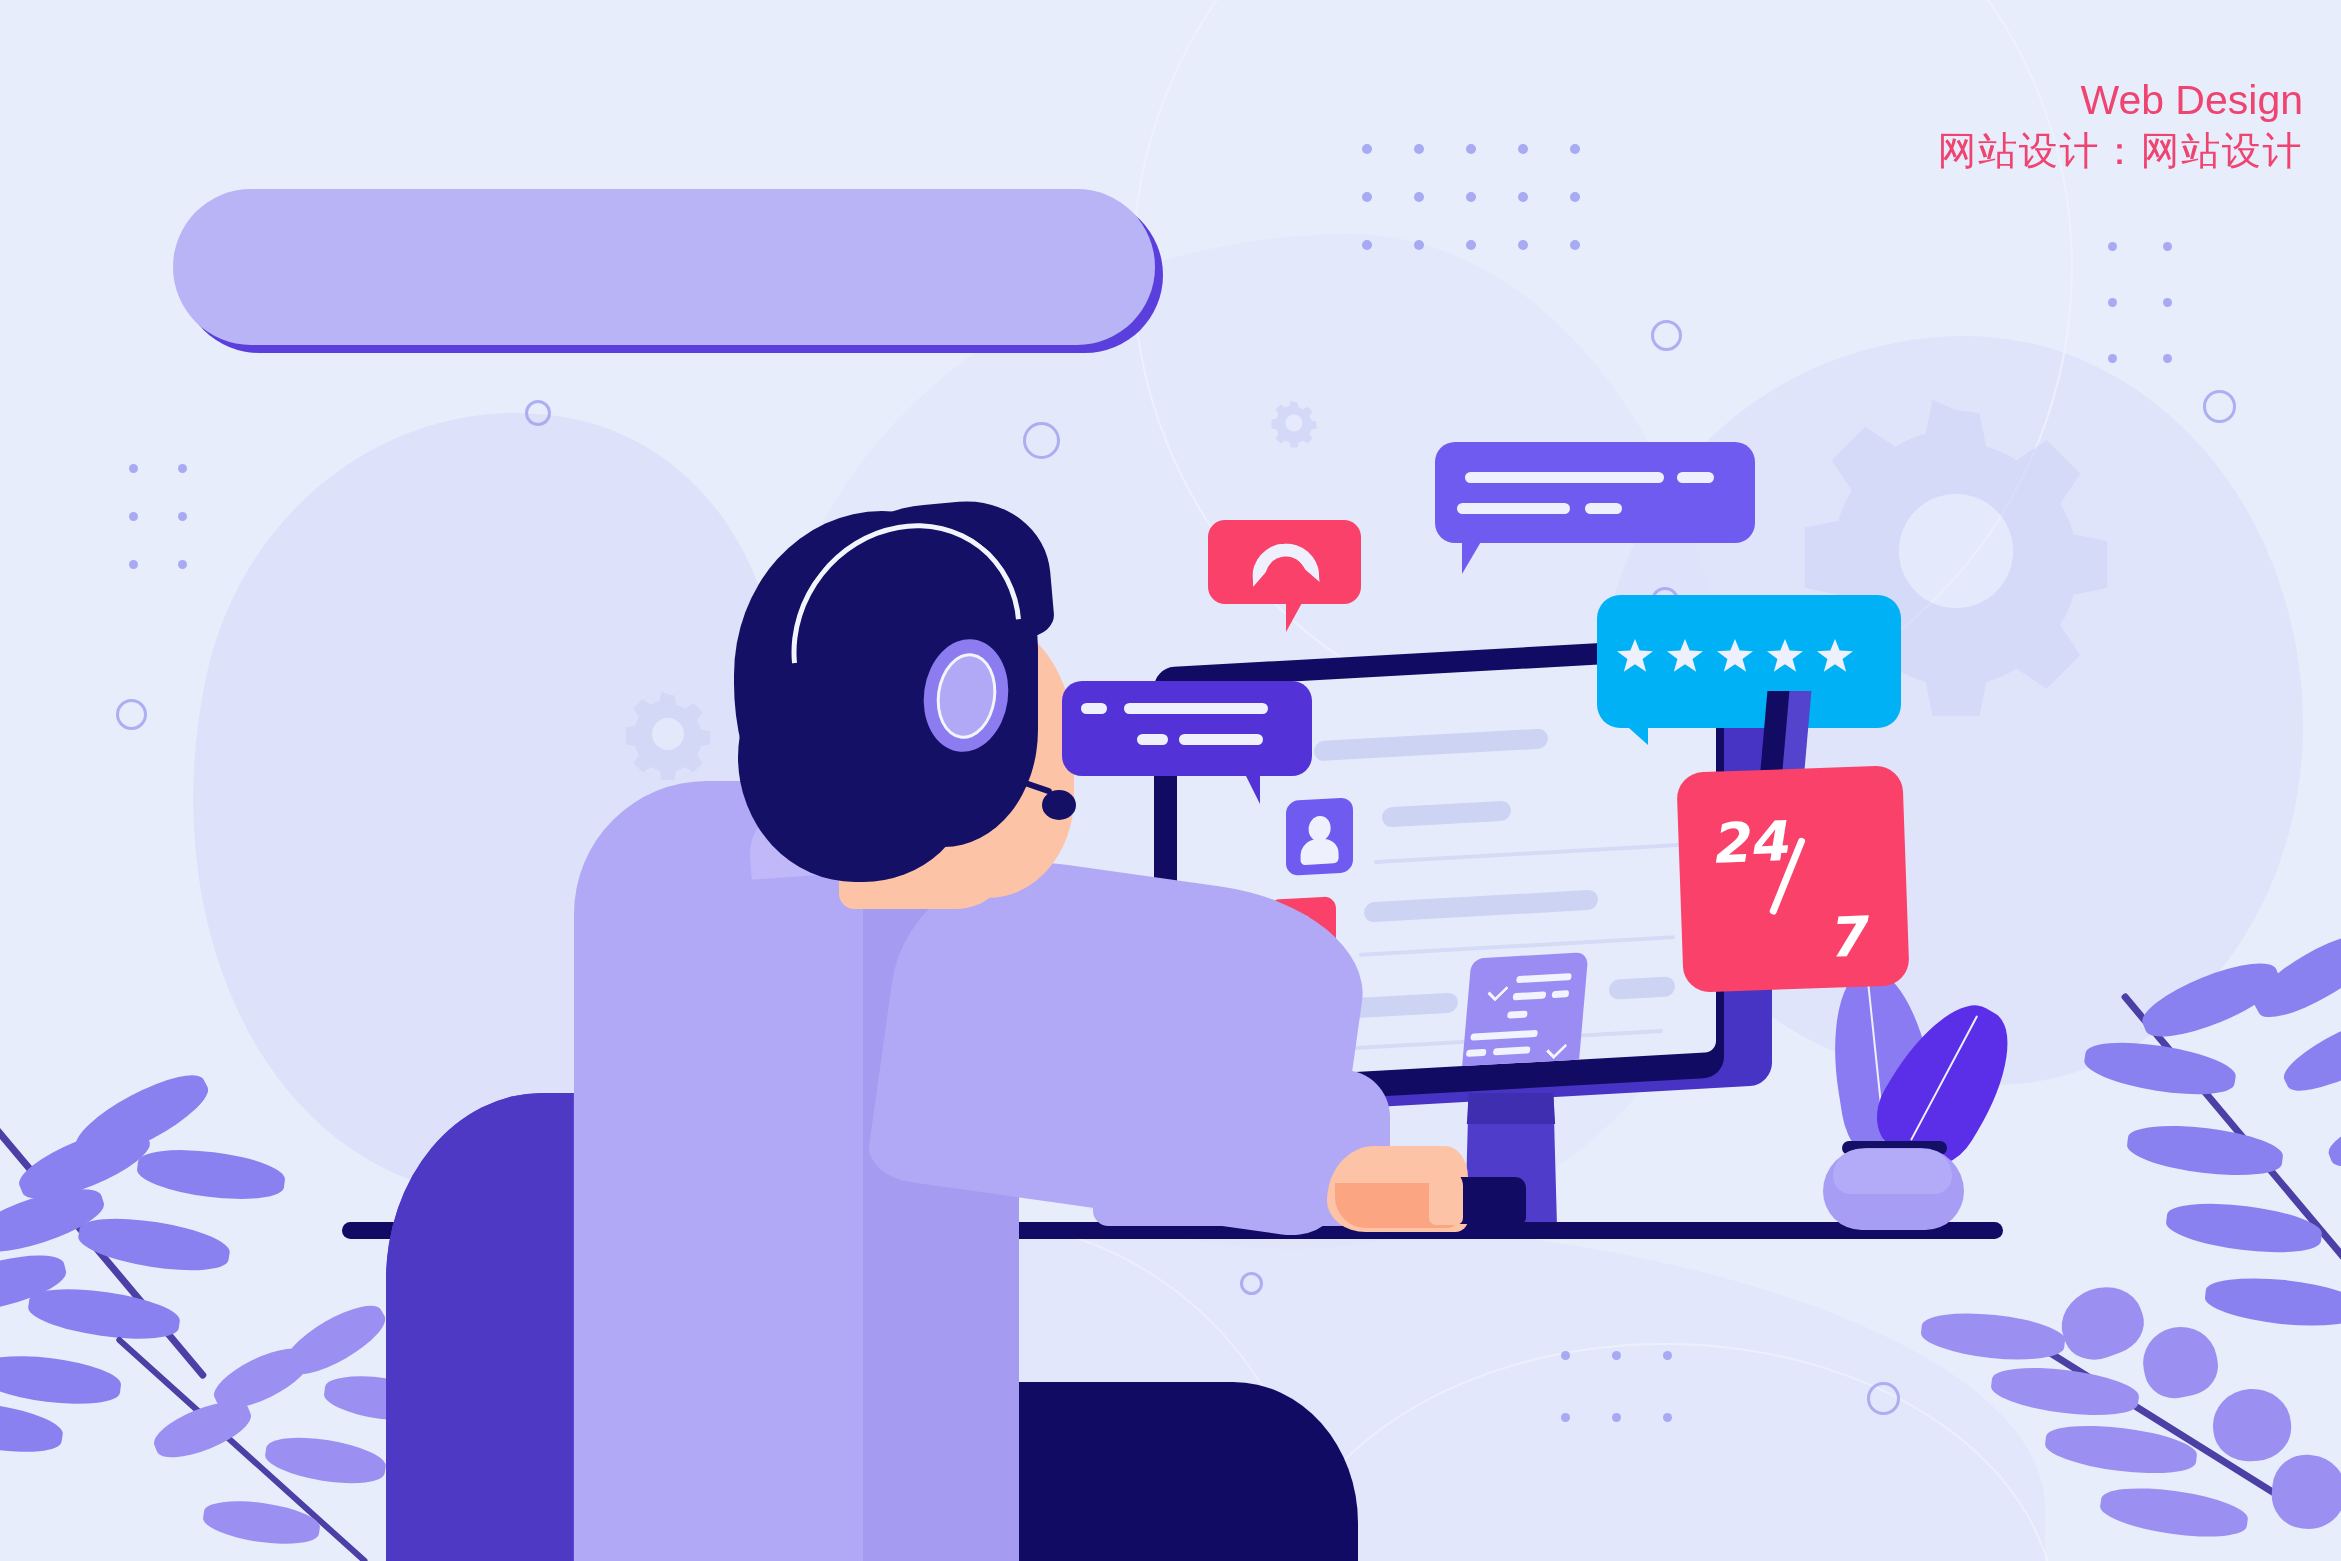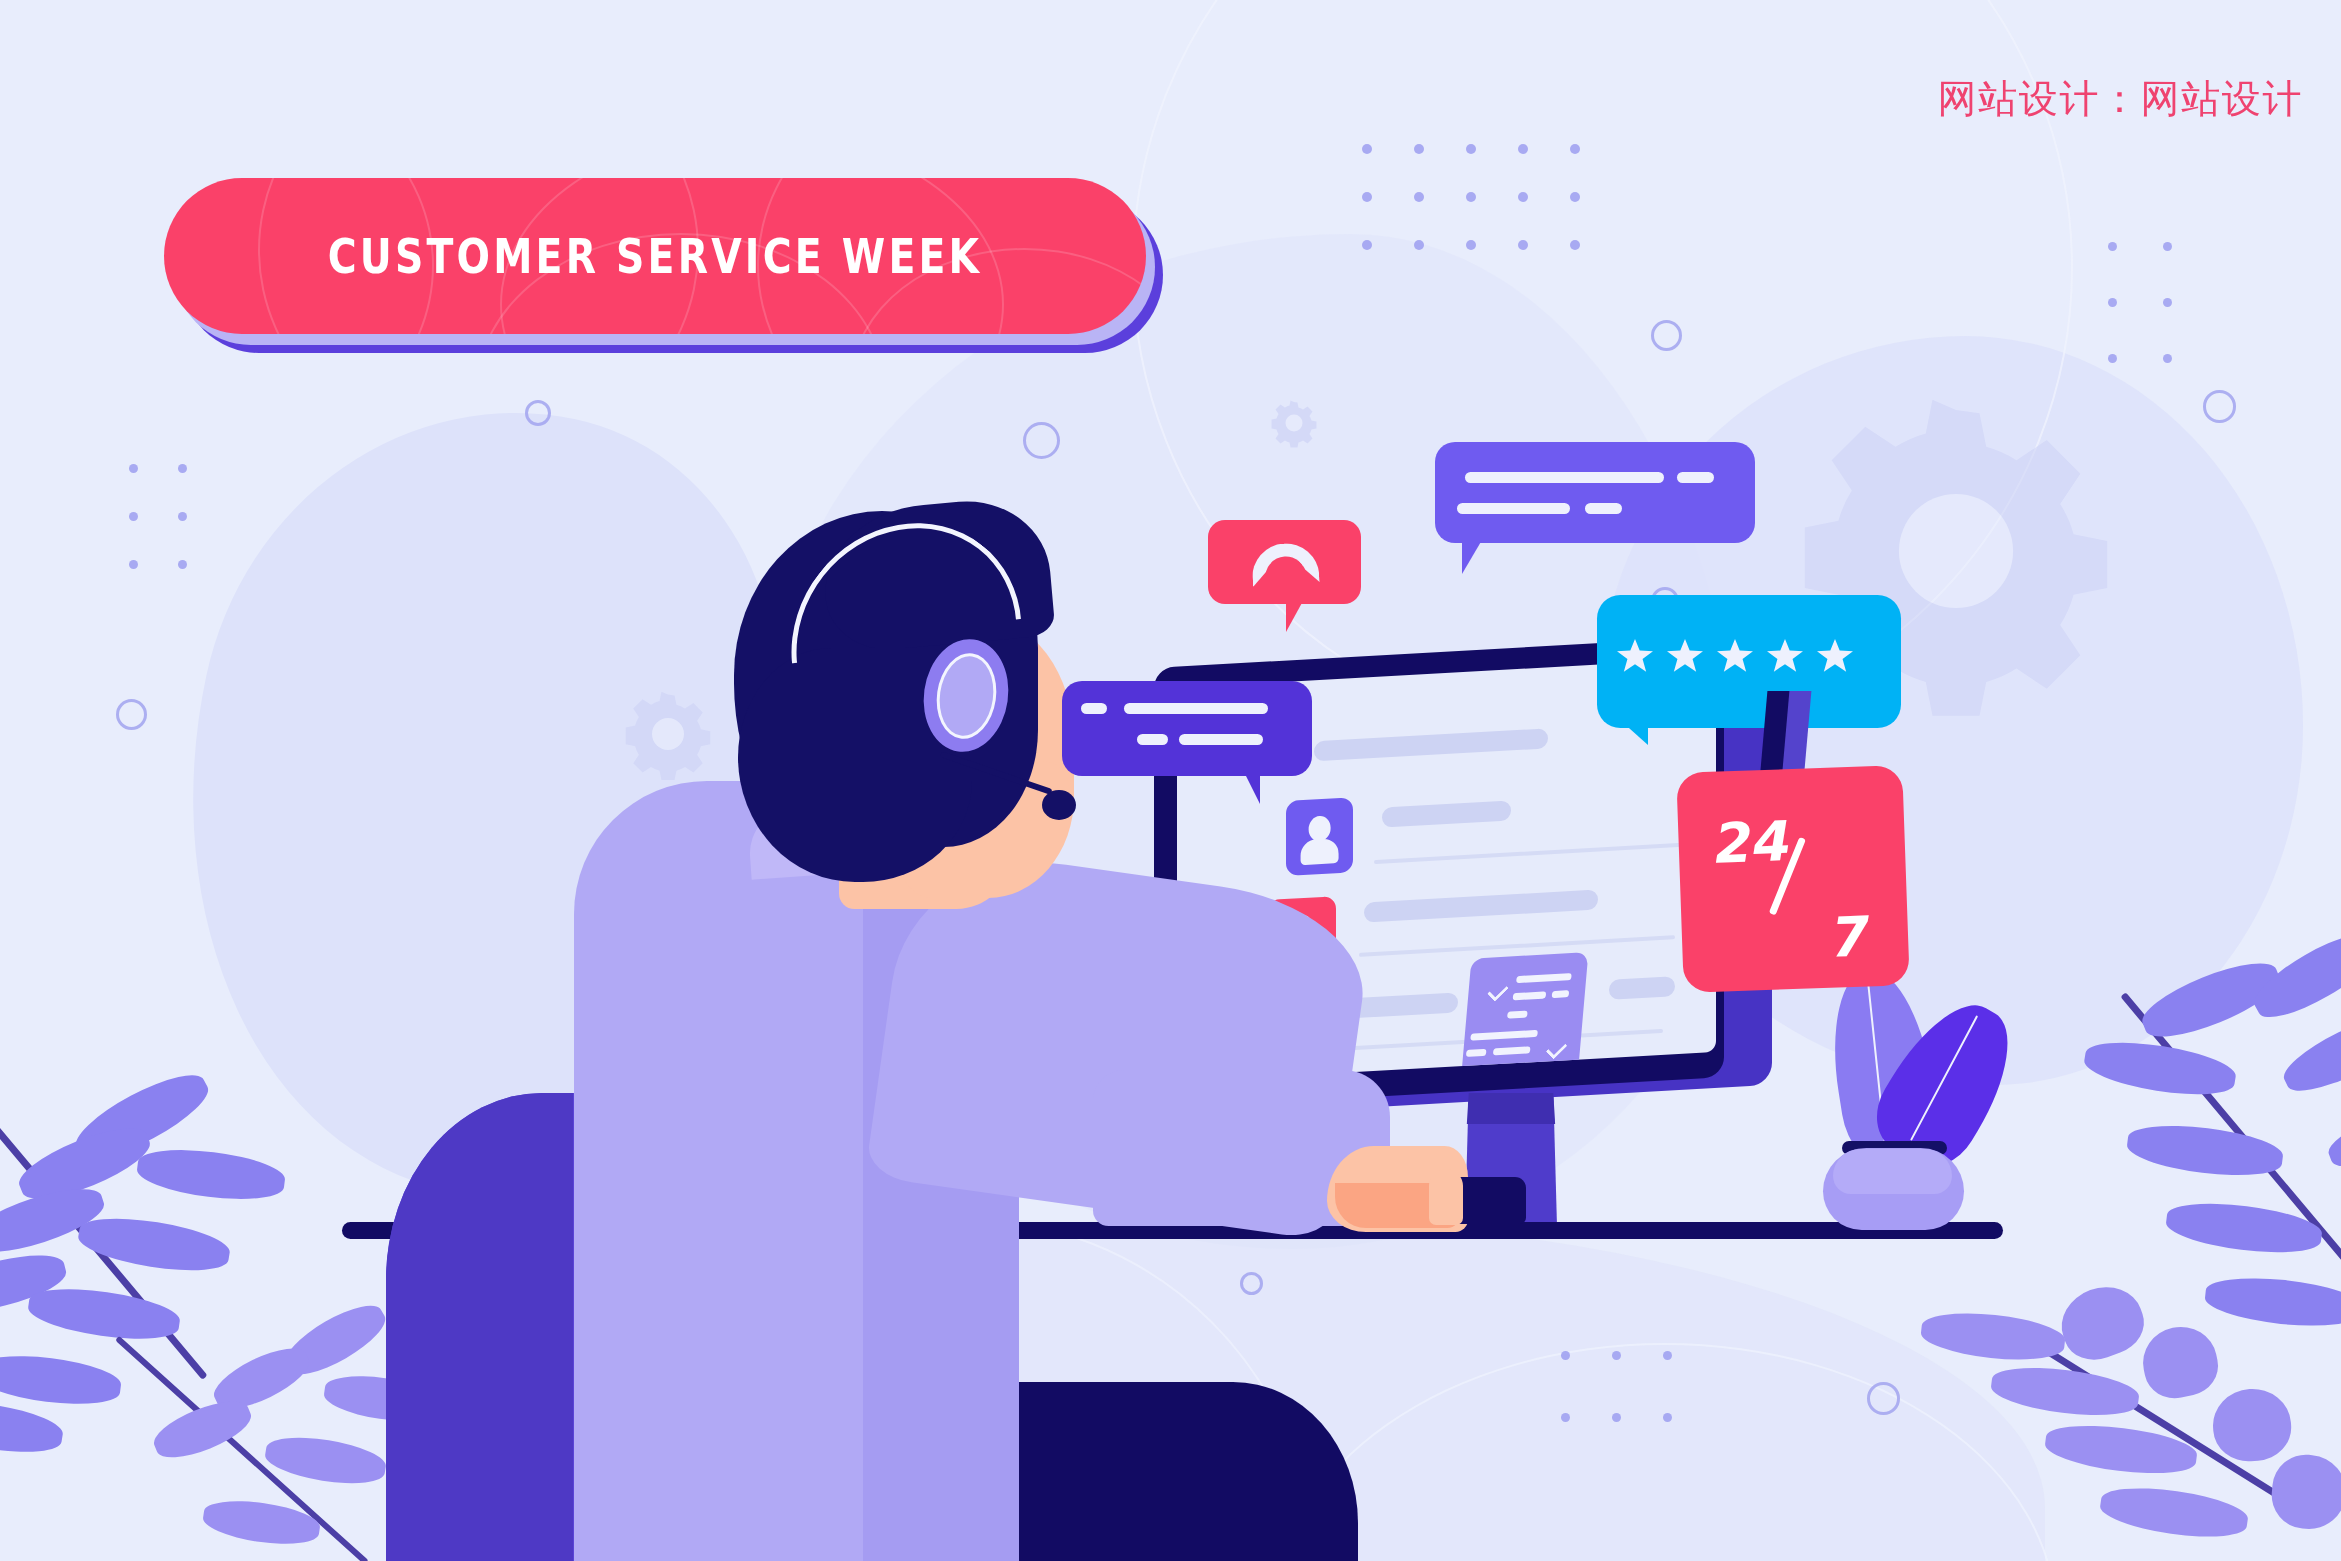--- a/index.html
+++ b/index.html
@@ -257,35 +257,27 @@
     <div class="lf" style="left:117px;top:15.6px;width:82px;height:69px;background:#9b90f2;transform:rotate(-20deg);border-radius:60% 60% 50% 50%;"></div>
     <div class="lf" style="left:47px;top:98px;width:148px;height:43px;background:#9b90f2;transform:rotate(7deg);"></div>
     <div class="lf" style="left:199px;top:55px;width:74px;height:70px;background:#9b90f2;transform:rotate(-12deg);border-radius:60% 60% 50% 50%;"></div>
     <div class="lf" style="left:101px;top:156px;width:152px;height:43px;background:#9b90f2;transform:rotate(7deg);"></div>
     <div class="lf" style="left:269px;top:117px;width:78px;height:72px;background:#9b90f2;transform:rotate(-4deg);border-radius:55% 55% 50% 50%;"></div>
     <div class="lf" style="left:156px;top:219px;width:148px;height:43px;background:#9b90f2;transform:rotate(8deg);"></div>
     <div class="lf" style="left:328px;top:183px;width:74px;height:74px;background:#9b90f2;transform:rotate(5deg);border-radius:50% 55% 55% 50%;"></div>
   </div>
 
   <div class="corner-text">
+    <span class="corner-en">Web Design</span>
     <span class="corner-cn">网站设计：网站设计</span>
   </div>
 
   <div class="banner-wrap">
     <div class="banner-shadow"></div>
     <div class="banner-shadow2"></div>
-    <div class="banner">
-      <div class="swirl" style="left:-109px;top:-94px;width:375px;height:359px;"></div>
-      <div class="swirl" style="left:94px;top:-133px;width:437px;height:406px;"></div>
-      <div class="swirl" style="left:336px;top:-47px;width:500px;height:343px;"></div>
-      <div class="swirl" style="left:593px;top:-117px;width:484px;height:406px;"></div>
-      <div class="swirl" style="left:312px;top:55px;width:406px;height:312px;"></div>
-      <div class="swirl" style="left:687px;top:70px;width:343px;height:265px;"></div>
-      <div class="banner-text">CUSTOMER SERVICE WEEK</div>
-    </div>
   </div>
 
   <div class="mon-shadow"></div>
   <div class="mon-frame"></div>
 
   <div class="mon-screen">
 
     <div class="ln thick" style="left:137px;top:61px;width:234px;height:20px;"></div>
 
     <div class="row-av" style="left:109px;top:119px;width:67px;height:75px;background:#6f5bf0;">

